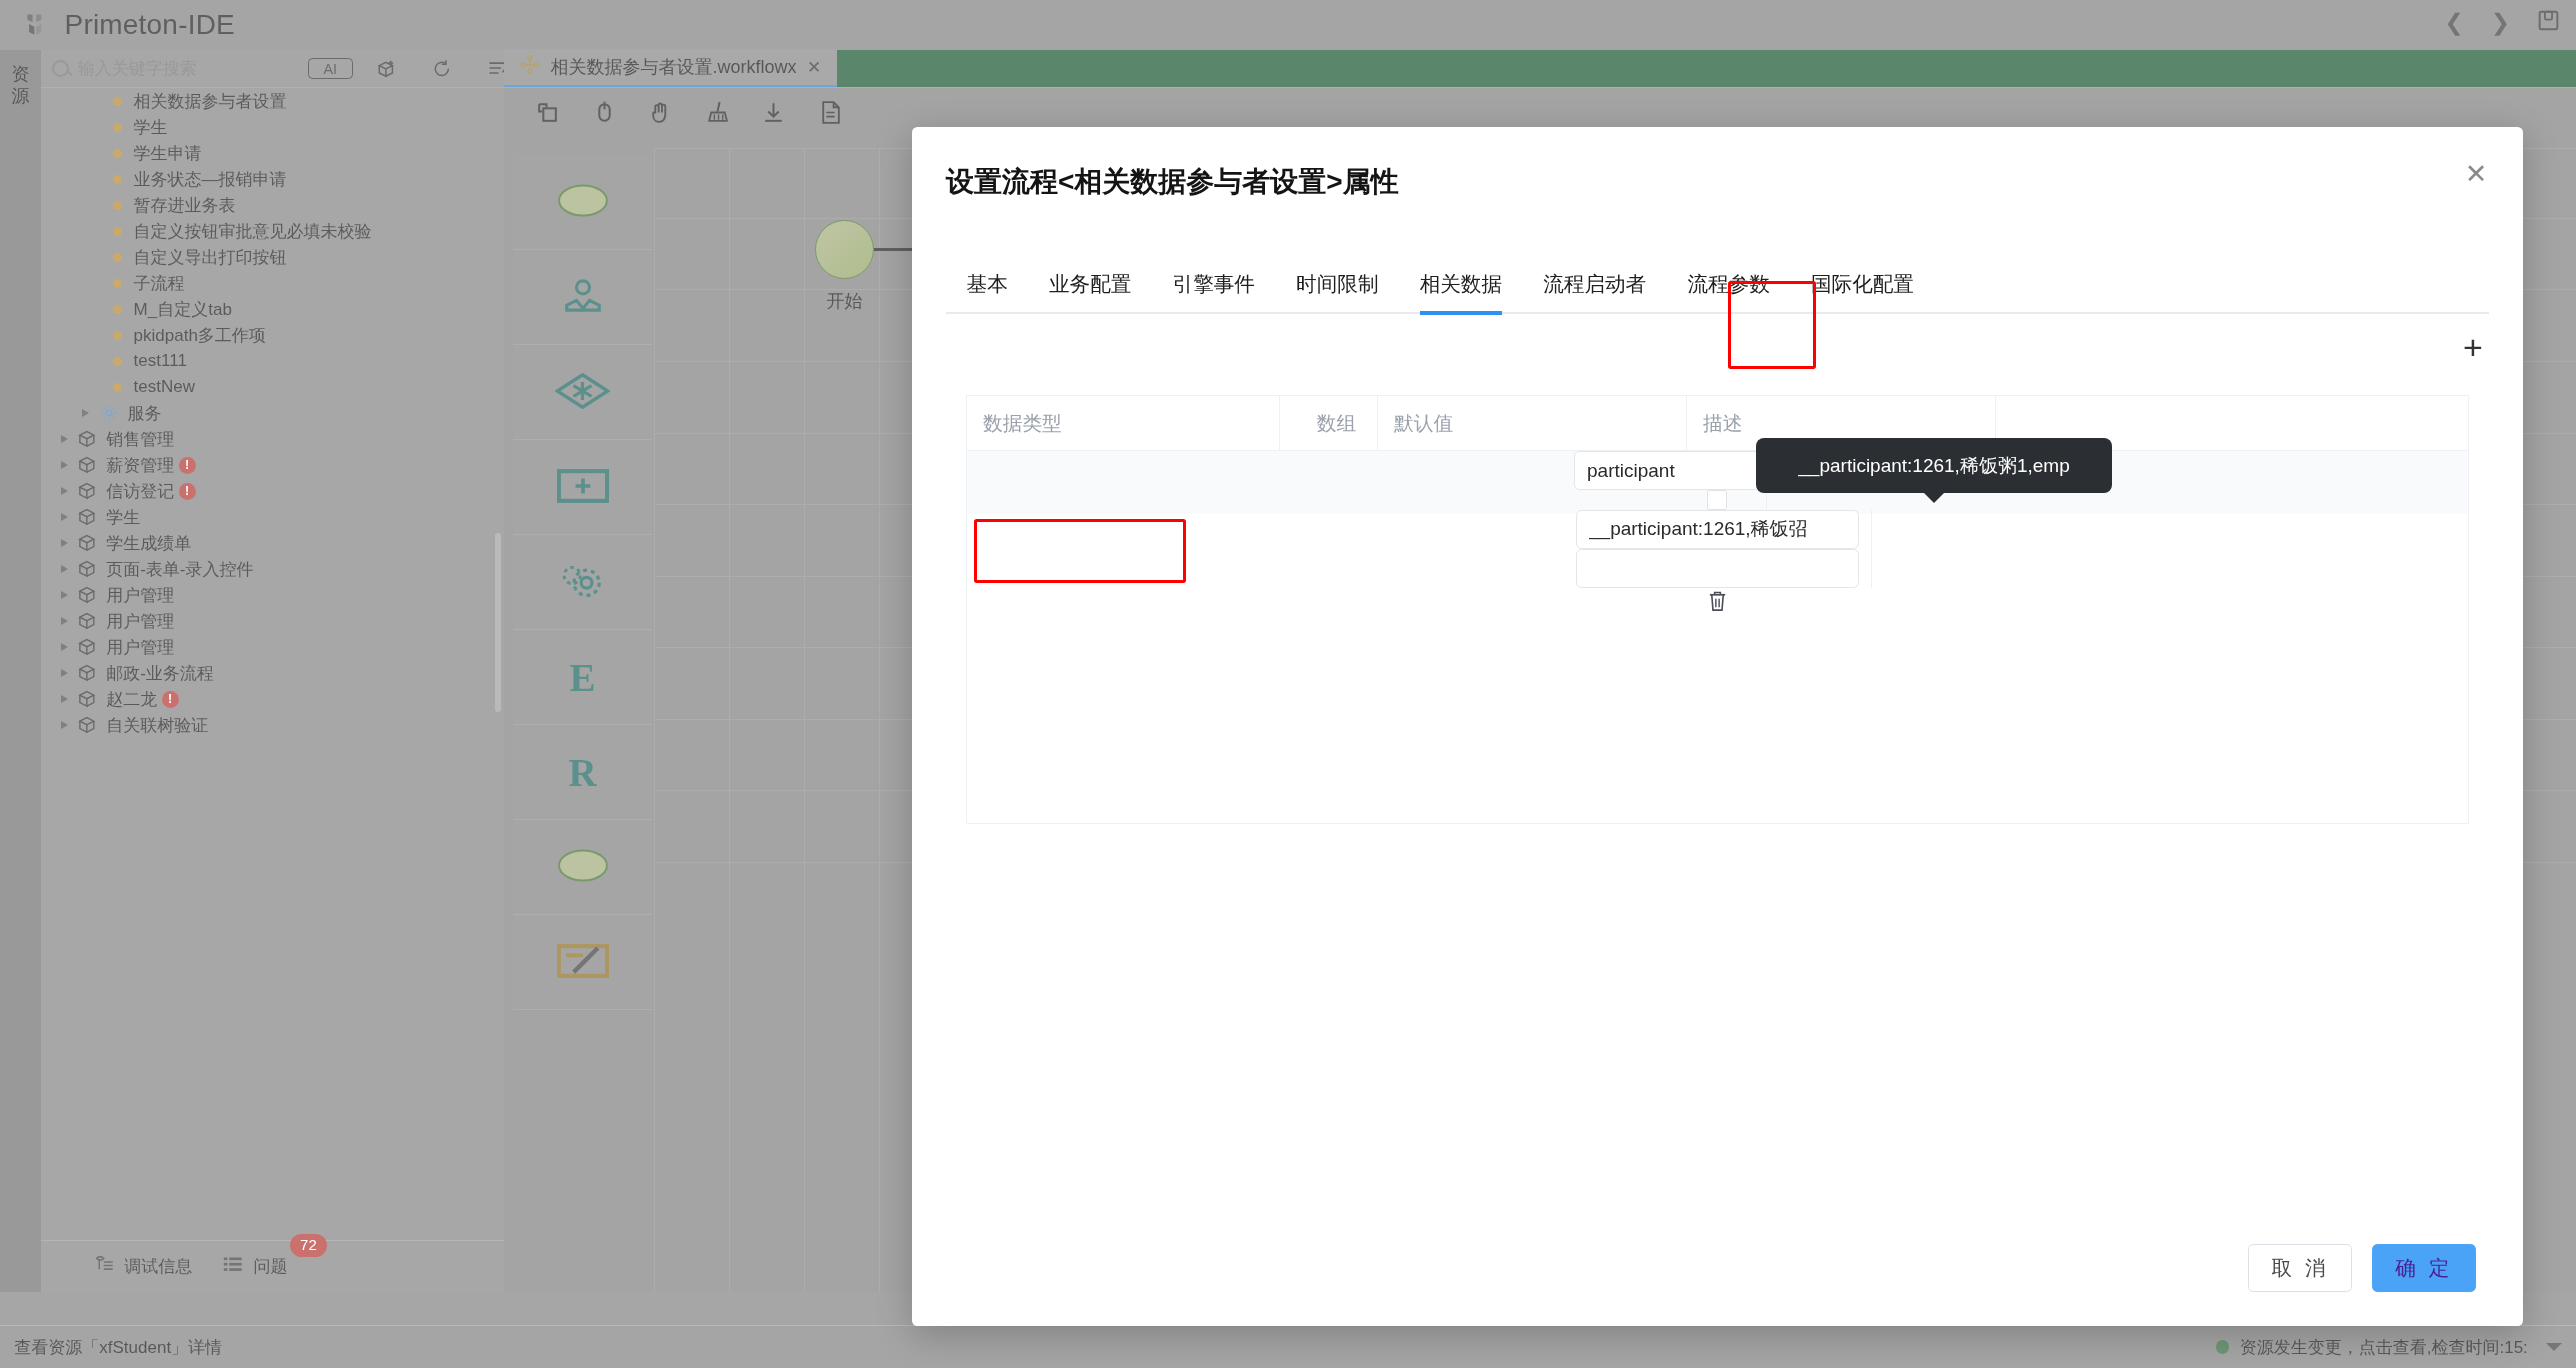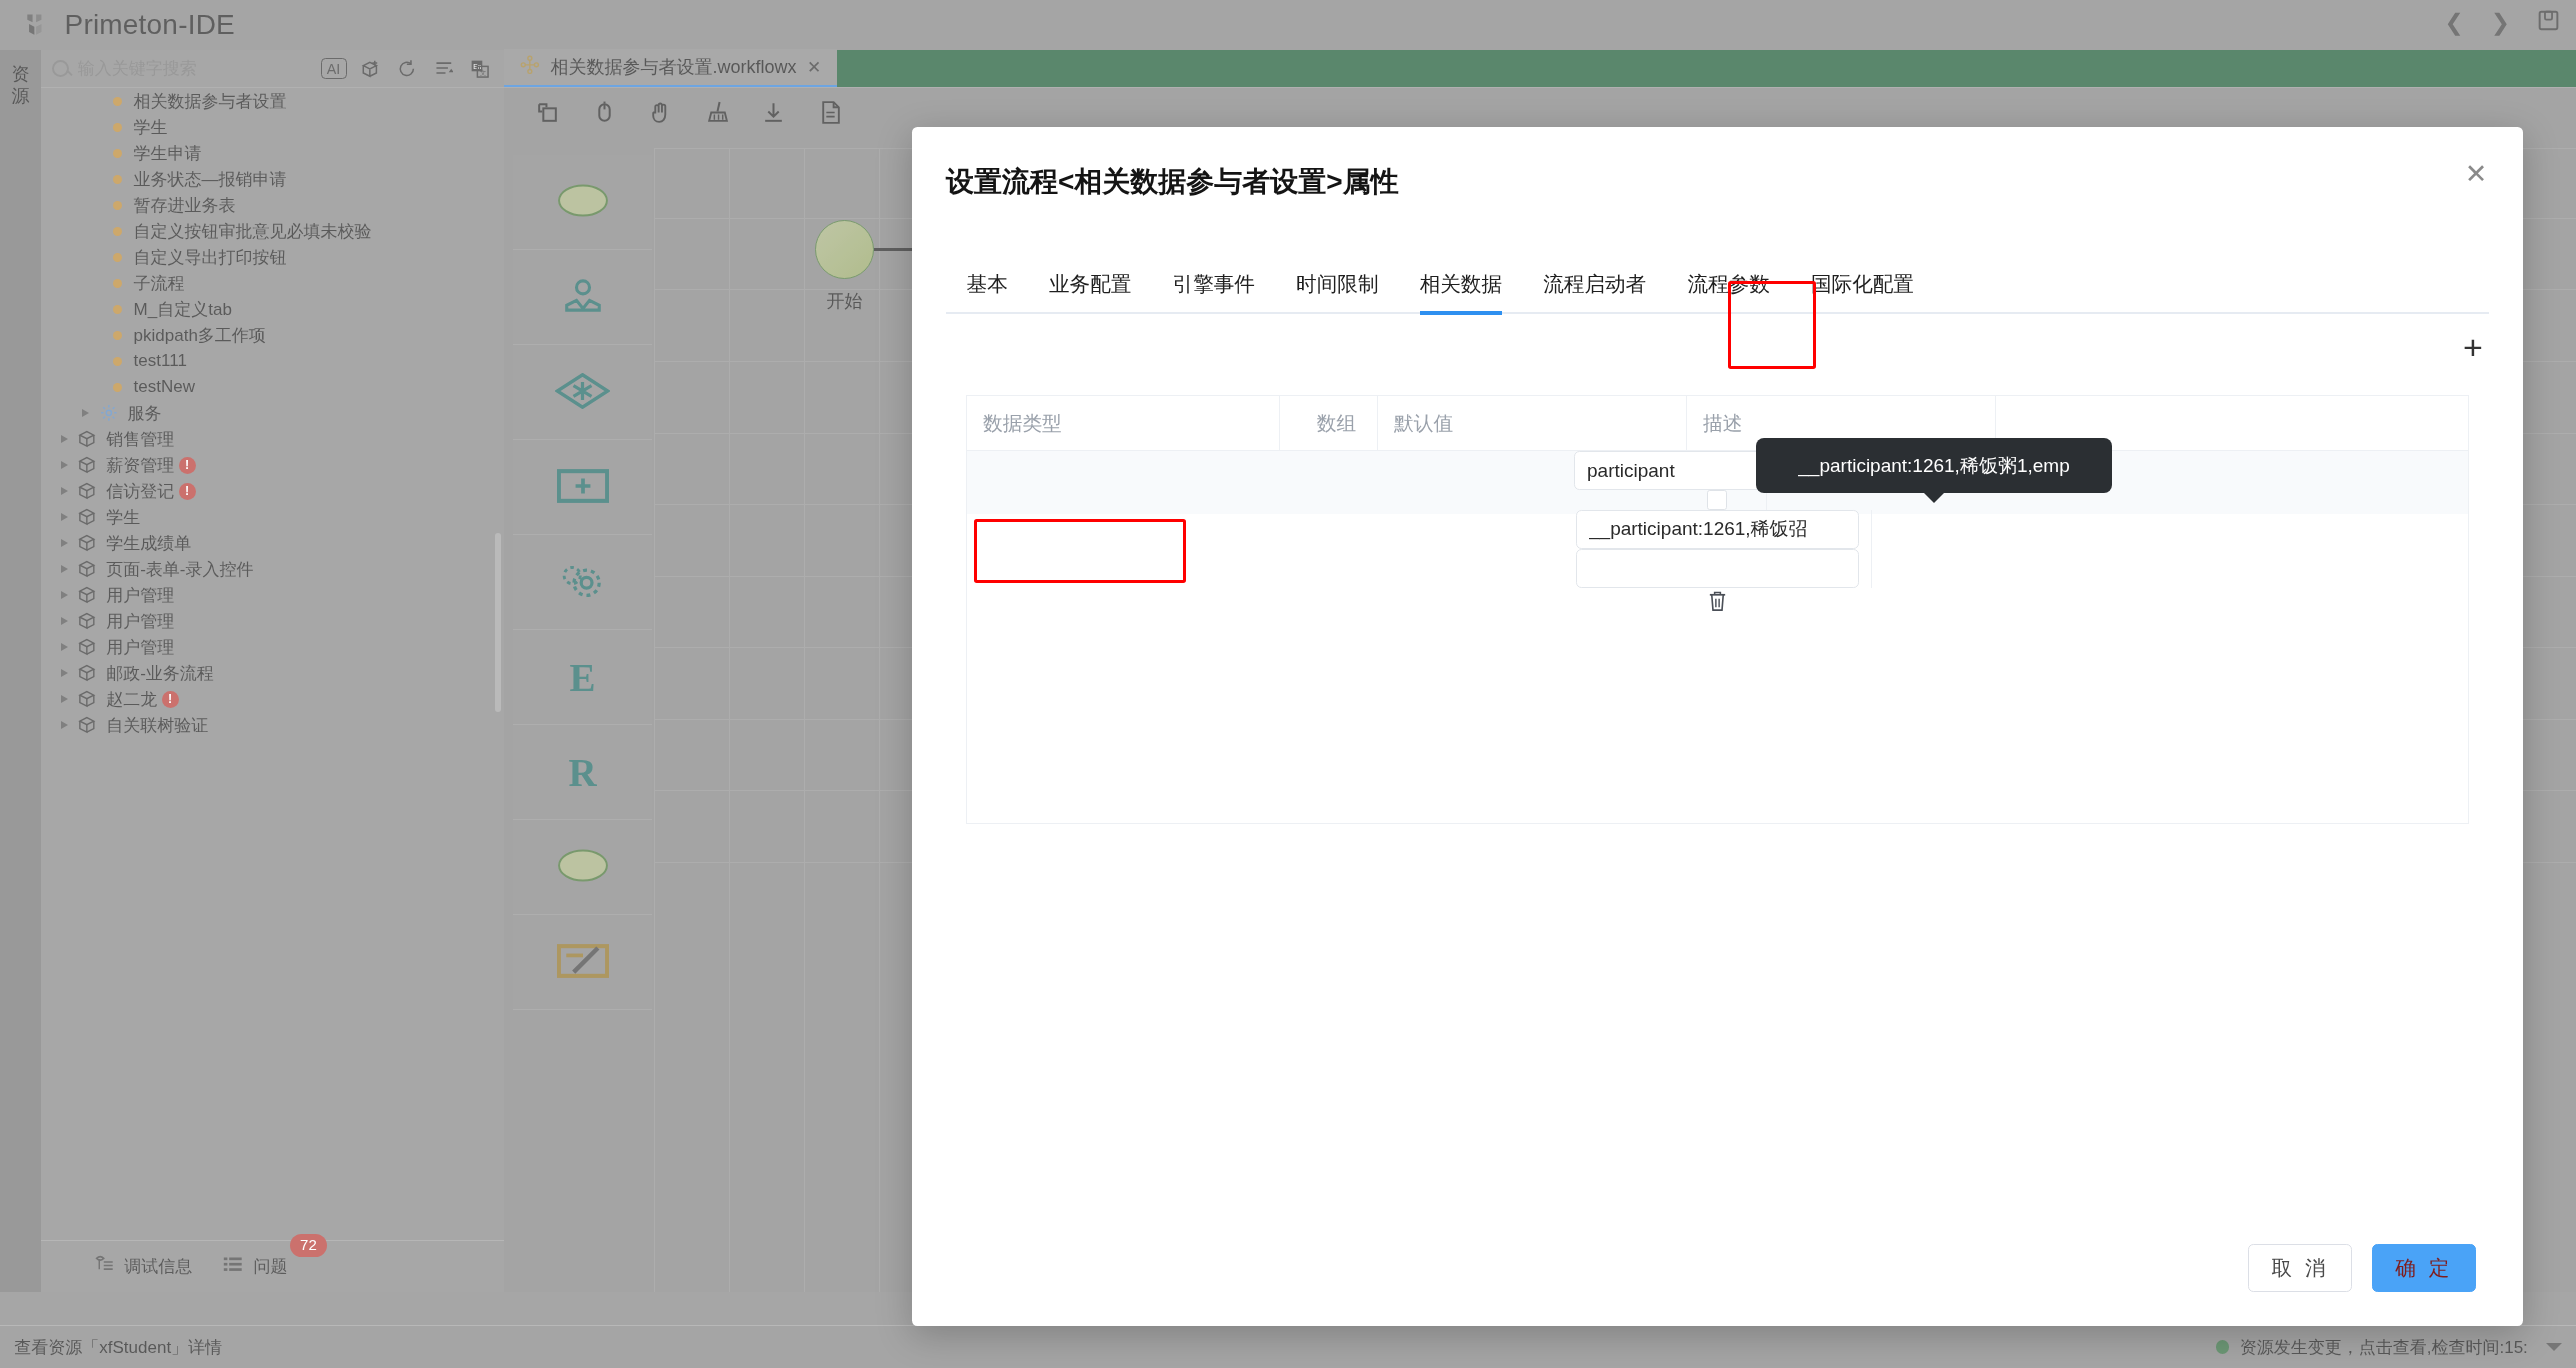--- a/index.html
+++ b/index.html
@@ -41,21 +41,21 @@
     padding:0 10.7px; border-bottom:0.9px solid #909090;
   }
   .search-row .magnifier{ width:17px;height:17px;border:2px solid #6e6e6e;border-radius:50%;position:relative;flex:0 0 auto;}
   .search-row .magnifier:after{content:"";position:absolute;width:7.2px;height:2px;background:#6e6e6e;transform:rotate(45deg);right:-6.3px;bottom:0.9px;}
   .search-input{
     flex:1; background:transparent; border:none; outline:none;
     font-size:17px; color:#6d6d6d; font-family:inherit;
   }
   .search-input::placeholder{color:#6d6d6d;}
   .srch-icons{ display:flex; align-items:center; gap:10.7px; color:#2d2d2d;}
-  .srch-icons .ic{ width:26px;height:21.5px; display:flex;align-items:center;justify-content:center; font-size:14.3px;}
+  .srch-icons .ic{ width:45px;height:21.5px; display:flex;align-items:center;justify-content:center; font-size:14.3px;}
   .hexi{ width:20.6px;height:20.6px;border:1.8px solid #2b2b2b; border-radius:4.5px; font-size:9px; display:flex;align-items:center;justify-content:center; transform:rotate(0deg);}
 
   .tree{ position:absolute; top:38px; left:0; right:0; bottom:52px; overflow:hidden; }
   .tnode{ display:flex; align-items:center; height:26px; font-size:17px; color:#141414; white-space:nowrap;}
   .tnode.leaf{ padding-left:72px; }
   .tnode.lvl1{ padding-left:19.7px; }
   .tnode.lvl2{ padding-left:41px; }
   .dot{ width:9px;height:9px;border-radius:50%;background:#b8832b; margin-right:11.6px; flex:0 0 auto;}
   .caret{ width:0;height:0;border-left:7.2px solid #4a4a4a;border-top:4.9px solid transparent;border-bottom:4.9px solid transparent; margin-right:9.8px; flex:0 0 auto;}
   .boxico{ width:19.7px;height:19.7px;margin-right:9px;flex:0 0 auto;}
@@ -184,21 +184,21 @@
     content:""; position:absolute; left:50%; bottom:-9.8px; transform:translateX(-50%);
     border-left:10.7px solid transparent; border-right:10.7px solid transparent; border-top:10.7px solid #2b2f33;
   }
 
   .modal-footer{ position:absolute; right:47px; bottom:34px; display:flex; gap:19.7px; align-items:center;}
   .btn{
     height:48px; min-width:104px; border-radius:5.4px; font-size:20.6px; cursor:pointer;
     display:flex;align-items:center;justify-content:center; letter-spacing:3.6px; font-family:inherit;
   }
   .btn-cancel{ background:#fff; border:0.9px solid #dcdfe6; color:#4a4a4a;}
-  .btn-ok{ background:#4aa3f7; border:0.9px solid #4aa3f7; color:#7f1d1d;}
+  .btn-ok{ background:#4aa3f7; border:0.9px solid #4aa3f7; color:#4c1d95;}
 </style>
 </head>
 <body>
 
 <div id="app-layer">
 
   <div class="titlebar">
     <div class="logo">
       <svg width="30" height="30" viewBox="0 0 34 34">
         <path d="M6 5 L12 5 L12 14 L6 11 Z" fill="#4a4a4a"></path>

